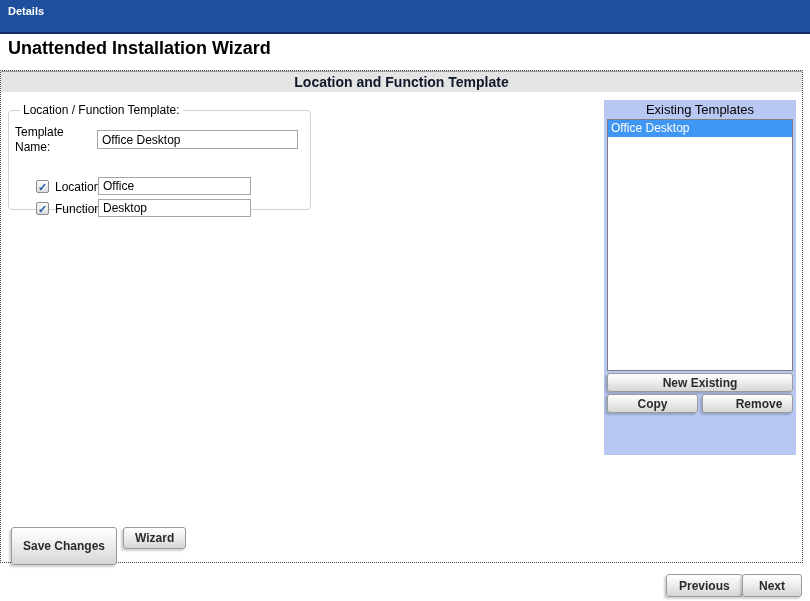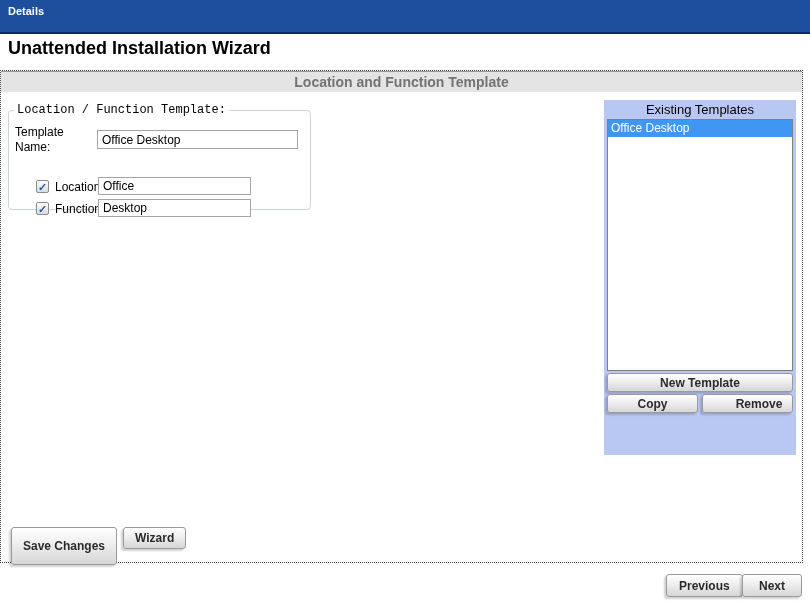--- a/index.html
+++ b/index.html
@@ -31,32 +31,32 @@
   .main-panel {
     position: absolute; left: 0; top: 70px;
     width: 803px; height: 493px;
     border: 1px dotted #444;
     background: #fff;
   }
   .section-header {
     position: absolute; left: 0; top: 0; width: 100%; height: 21px;
     background: #e4e4e4; border-top: 1px solid #999;
     text-align: center; line-height: 20px;
-    font-size: 14px; font-weight: bold; color: #737373;
+    font-size: 14px; font-weight: bold; color: #0f172a;
   }
 
   
   fieldset.loc-func {
     position: absolute; left: 7px; top: 32px;
     width: 303px; height: 107px;
     border: 1px solid #ccd2de; border-radius: 4px;
   }
   fieldset.loc-func legend {
-    margin-left: 5px; padding: 0 3px;
-    font-size: 12px; color: #000; font-family: Liberation Mono, monospace;
+    margin-left: 11px; padding: 0 3px;
+    font-size: 12px; color: #000;
   }
   .fld-label { position: absolute; font-size: 12px; line-height: 15px; color: #000; }
   .tn-label { left: 6px; top: 8px; width: 62px; }
   .cb-label { font-size: 12px; }
   input.txt {
     position: absolute;
     border: 1px solid #a5a5a5;
     font-family: "Liberation Sans", sans-serif;
     font-size: 12px; color: #000;
     padding: 1px 4px; background: #fff;
@@ -149,21 +149,21 @@
       <input class="txt fn-input" type="text" value="Desktop" style="">
     </fieldset>
 
     <div class="templates-panel">
       <div class="templates-header">Existing Templates</div>
 
       <div class="listbox">
         <div class="list-item selected">Office Desktop</div>
       </div>
 
-      <button class="btn new-btn">New Template</button>
+      <button class="btn new-btn">New Existing</button>
       <button class="btn copy-btn">Copy</button>
       <button class="btn remove-btn">Remove</button>
     </div>
 
     <button class="btn save-btn">Save Changes</button>
     <button class="btn cancel-btn">Wizard</button>
 
   </div>
 
   <button class="btn prev-btn">Previous</button>

